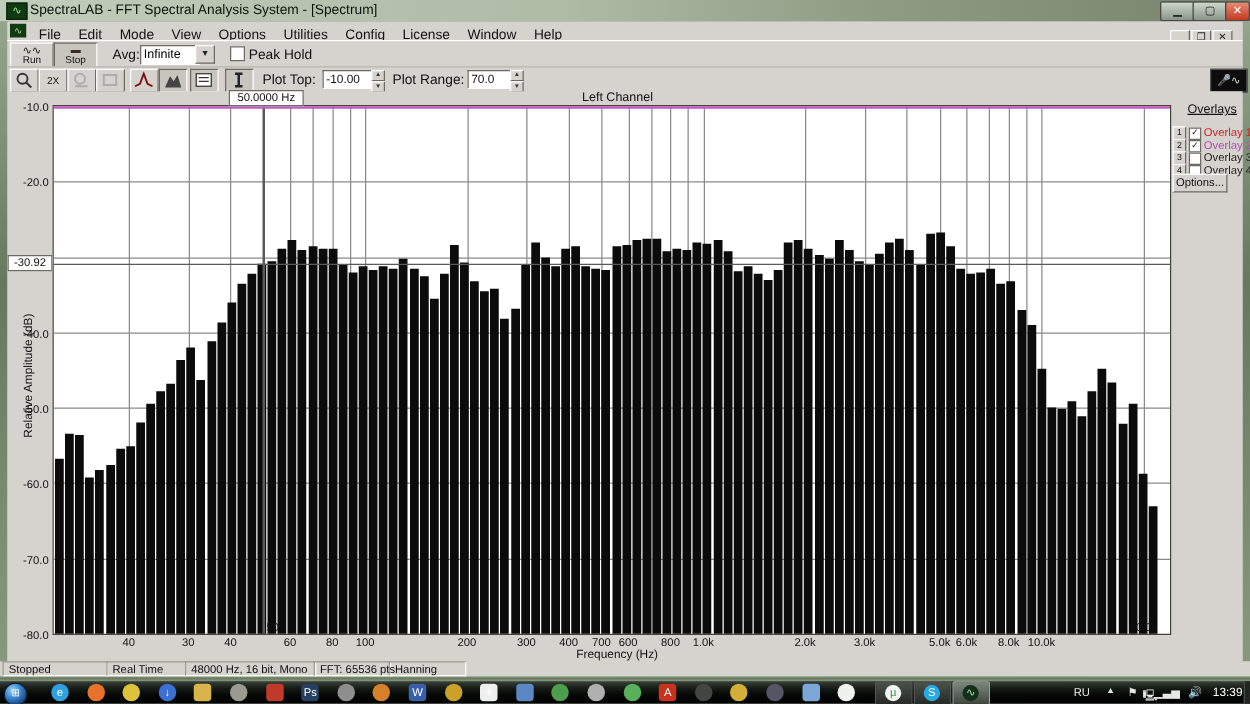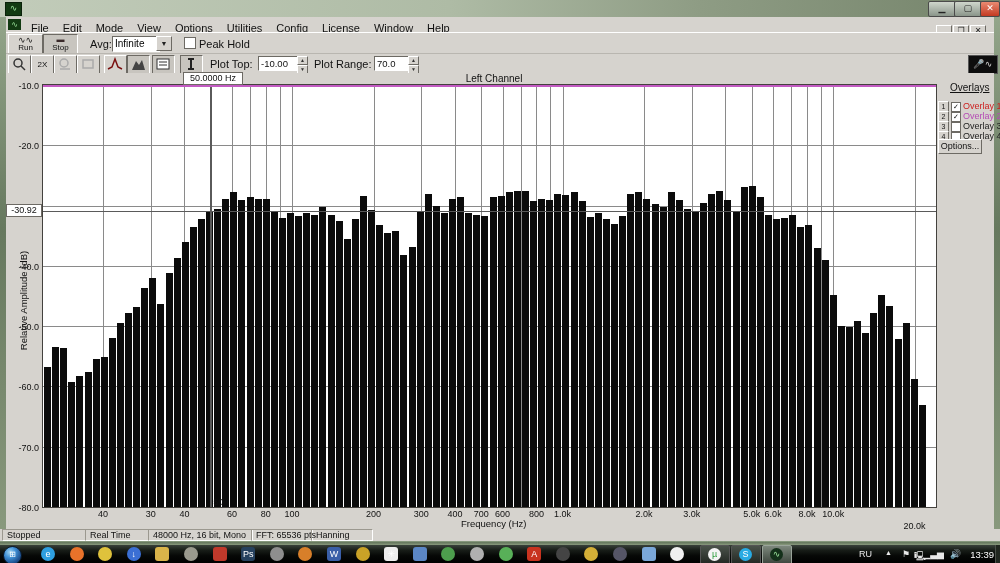--- a/index.html
+++ b/index.html
@@ -101,20 +101,21 @@
   .showdesk{position:absolute;right:0;top:0;width:4px;height:18px;background:#20261f;border-left:1px solid #4a4f49;}
 </style>
 </head>
 <body>
 
 <div id="screen">
   <div class="desktop"></div>
 
   <div class="abs titlebar">
     <div class="abs app-ico">∿</div>
+    <div class="abs title-text">SpectraLAB - FFT Spectral Analysis System - [Spectrum]</div>
     <div class="abs wbtn min">▁</div>
     <div class="abs wbtn max">▢</div>
     <div class="abs wbtn close">✕</div>
   </div>
 
   <div class="abs winbody"></div>
   <div class="abs edge" style="left:0;top:17px;width:6px;height:528px;"></div>
   <div class="abs edge" style="left:994px;top:17px;width:6px;height:528px;"></div>
   <div class="abs edge" style="left:0;top:541px;width:1000px;height:4px;"></div>
 
@@ -379,21 +380,21 @@
         <div class="xtick" style="left: 496.608px; top: 436px;">600</div>
         <div class="xtick" style="left: 530.407px; top: 436px;">800</div>
         <div class="xtick" style="left: 556.623px; top: 436px;">1.0k</div>
         <div class="xtick" style="left: 638.058px; top: 436px;">2.0k</div>
         <div class="xtick" style="left: 685.695px; top: 436px;">3.0k</div>
         <div class="xtick" style="left: 719.493px; top: 436px; margin-top: 36px;">4.0k</div>
         <div class="xtick" style="left: 745.71px; top: 436px;">5.0k</div>
         <div class="xtick" style="left: 767.13px; top: 436px;">6.0k</div>
         <div class="xtick" style="left: 800.928px; top: 436px;">8.0k</div>
         <div class="xtick" style="left: 827.145px; top: 436px;">10.0k</div>
-        <div class="xtick" style="left: 908.58px; top: 448px;">20.0k</div>
+        <div class="xtick" style="left: 908.58px; top: 424px;">20.0k</div>
       </div>
   </div>
 
   <div class="abs ovpanel">
     <div class="ov-title">Overlays</div>
     <div class="ov-colhdr" style="left:4px;top:46px;">Set</div>
     <div class="ov-colhdr" style="left:15px;top:44px;">On</div>
     <div id="overlay-rows">
         <div class="ov-row" style="top: 28px; width: 60px;">
           <div class="ov-num">1</div>

